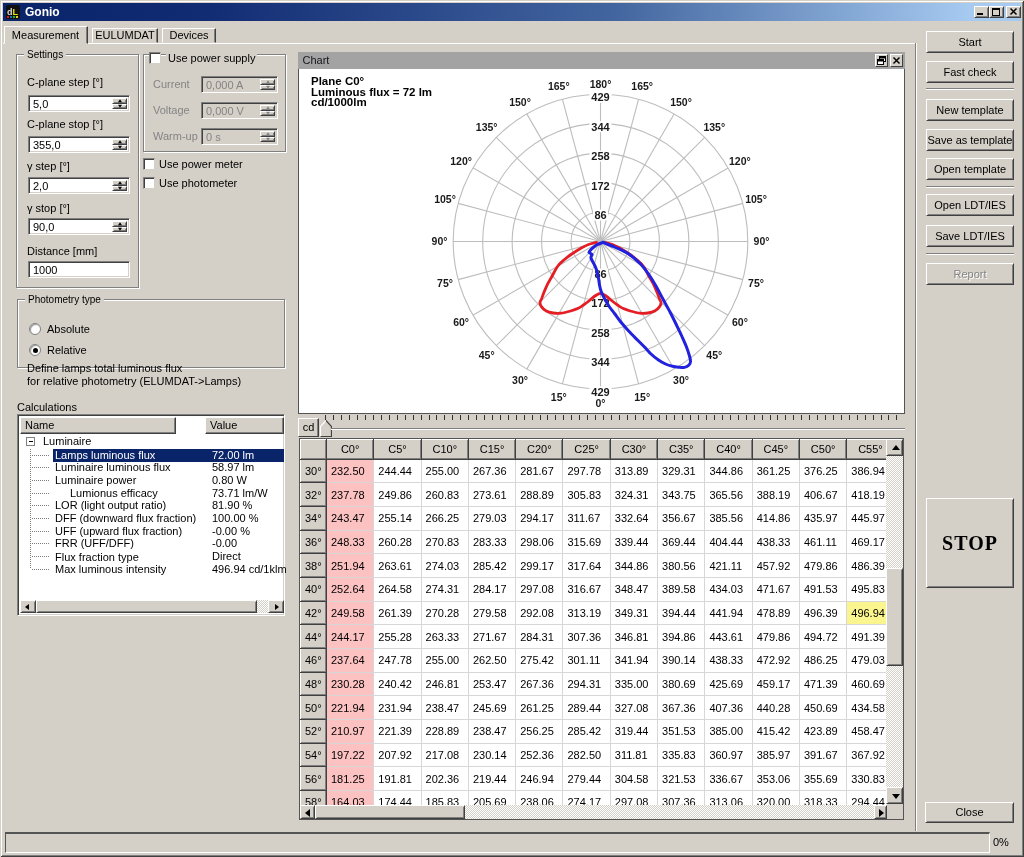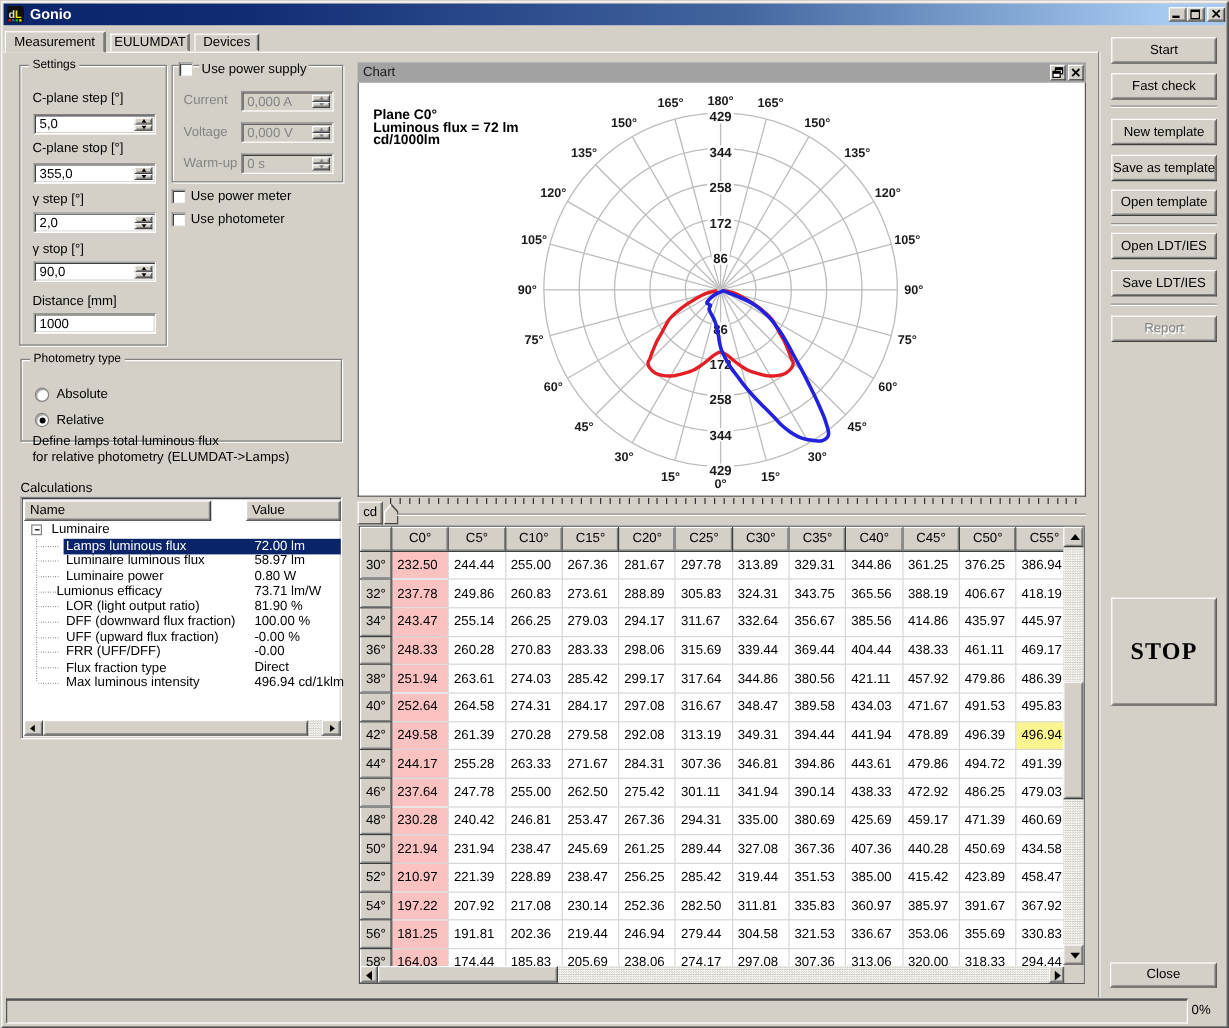--- a/index.html
+++ b/index.html
@@ -1,19 +1,19 @@
 <!DOCTYPE html>
 <html><head><meta charset="utf-8"><title>Gonio</title>
 <style>
 * { margin:0; padding:0; box-sizing:border-box; }
 html,body { width:1024px; height:857px; overflow:hidden; }
 body { background:#d4d0c8; font-family:"Liberation Sans",sans-serif; position:relative;
   box-shadow: inset 1px 1px 0 #d4d0c8, inset -1px -1px 0 #404040, inset 2px 2px 0 #fff, inset -2px -2px 0 #808080; }
 .t { position:absolute; font-size:11px; line-height:13px; color:#000; white-space:nowrap; }
-.b { font-weight:bold;margin-top:15px; }
+.b { font-weight:bold; }
 .gray { color:#848484; }
 
 #title { position:absolute; left:3px; top:3px; width:1018px; height:18px;
   background:linear-gradient(90deg,#0a246a 0%,#122c74 20%,#42659f 60%,#a6caf0 95%); }
 #title .cap { position:absolute; left:22px; top:2px; color:#fff; font-size:12px; font-weight:bold; }
 .wbtn { position:absolute; top:5.5px; width:14.5px; height:12px; background:#d4d0c8;
   border:1px solid; border-color:#fff #404040 #404040 #fff; box-shadow: inset 1px 1px 0 #d4d0c8, inset -1px -1px 0 #808080; }
 
 .tab { position:absolute; background:#d4d0c8; border:1px solid; border-color:#fff #404040 transparent #fff;
   box-shadow: inset -1px 0 0 #808080; font-size:11px; text-align:center; }
@@ -247,21 +247,21 @@
       <span style="position:absolute;left:35px;top:1px">Luminaire luminous flux</span>
       <span style="position:absolute;left:192px;top:1px">58.97 lm</span>
     </div>
     <div class="trow" style="top:58.9px">
       <div style="position:absolute;left:12px;top:6px;width:18px;height:1px;background-image:linear-gradient(90deg,#808080 50%,rgba(0,0,0,0) 50%);background-size:2px 1px"></div>
       <span style="position:absolute;left:35px;top:1px">Luminaire power</span>
       <span style="position:absolute;left:192px;top:1px">0.80 W</span>
     </div>
     <div class="trow" style="top:71.6px">
       <div style="position:absolute;left:12px;top:6px;width:18px;height:1px;background-image:linear-gradient(90deg,#808080 50%,rgba(0,0,0,0) 50%);background-size:2px 1px"></div>
-      <span style="position:absolute;left:27px;top:1px">Lumionus efficacy</span>
+      <span style="position:absolute;left:50px;top:1px">Lumionus efficacy</span>
       <span style="position:absolute;left:192px;top:1px">73.71 lm/W</span>
     </div>
     <div class="trow" style="top:84.3px">
       <div style="position:absolute;left:12px;top:6px;width:18px;height:1px;background-image:linear-gradient(90deg,#808080 50%,rgba(0,0,0,0) 50%);background-size:2px 1px"></div>
       <span style="position:absolute;left:35px;top:1px">LOR (light output ratio)</span>
       <span style="position:absolute;left:192px;top:1px">81.90 %</span>
     </div>
     <div class="trow" style="top:97.0px">
       <div style="position:absolute;left:12px;top:6px;width:18px;height:1px;background-image:linear-gradient(90deg,#808080 50%,rgba(0,0,0,0) 50%);background-size:2px 1px"></div>
       <span style="position:absolute;left:35px;top:1px">DFF (downward flux fraction)</span>

